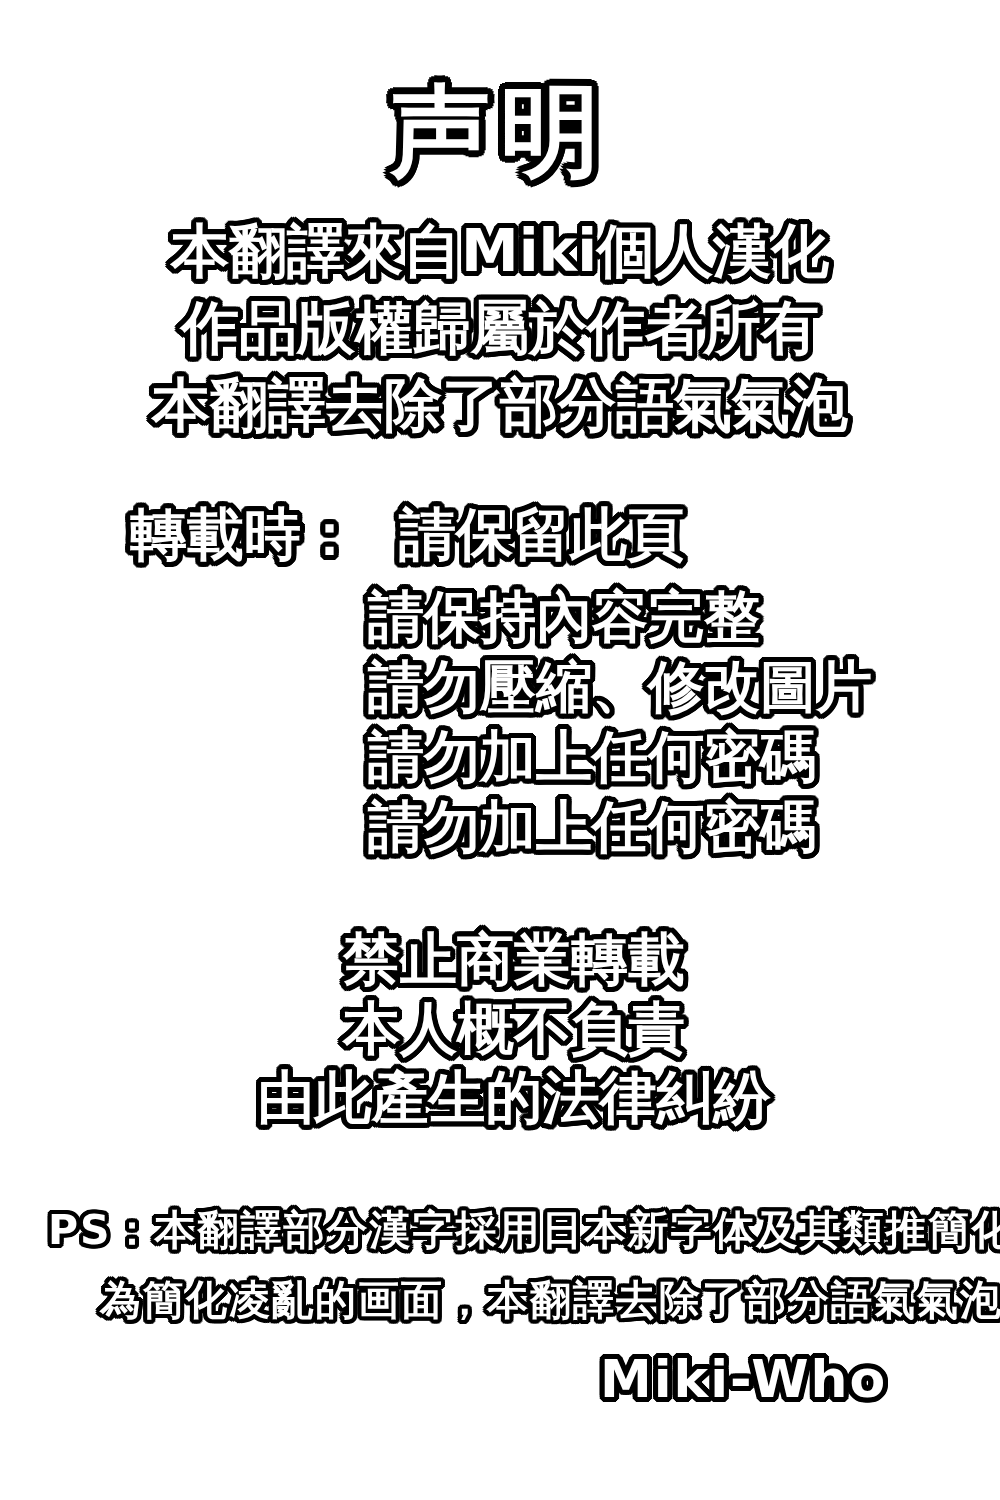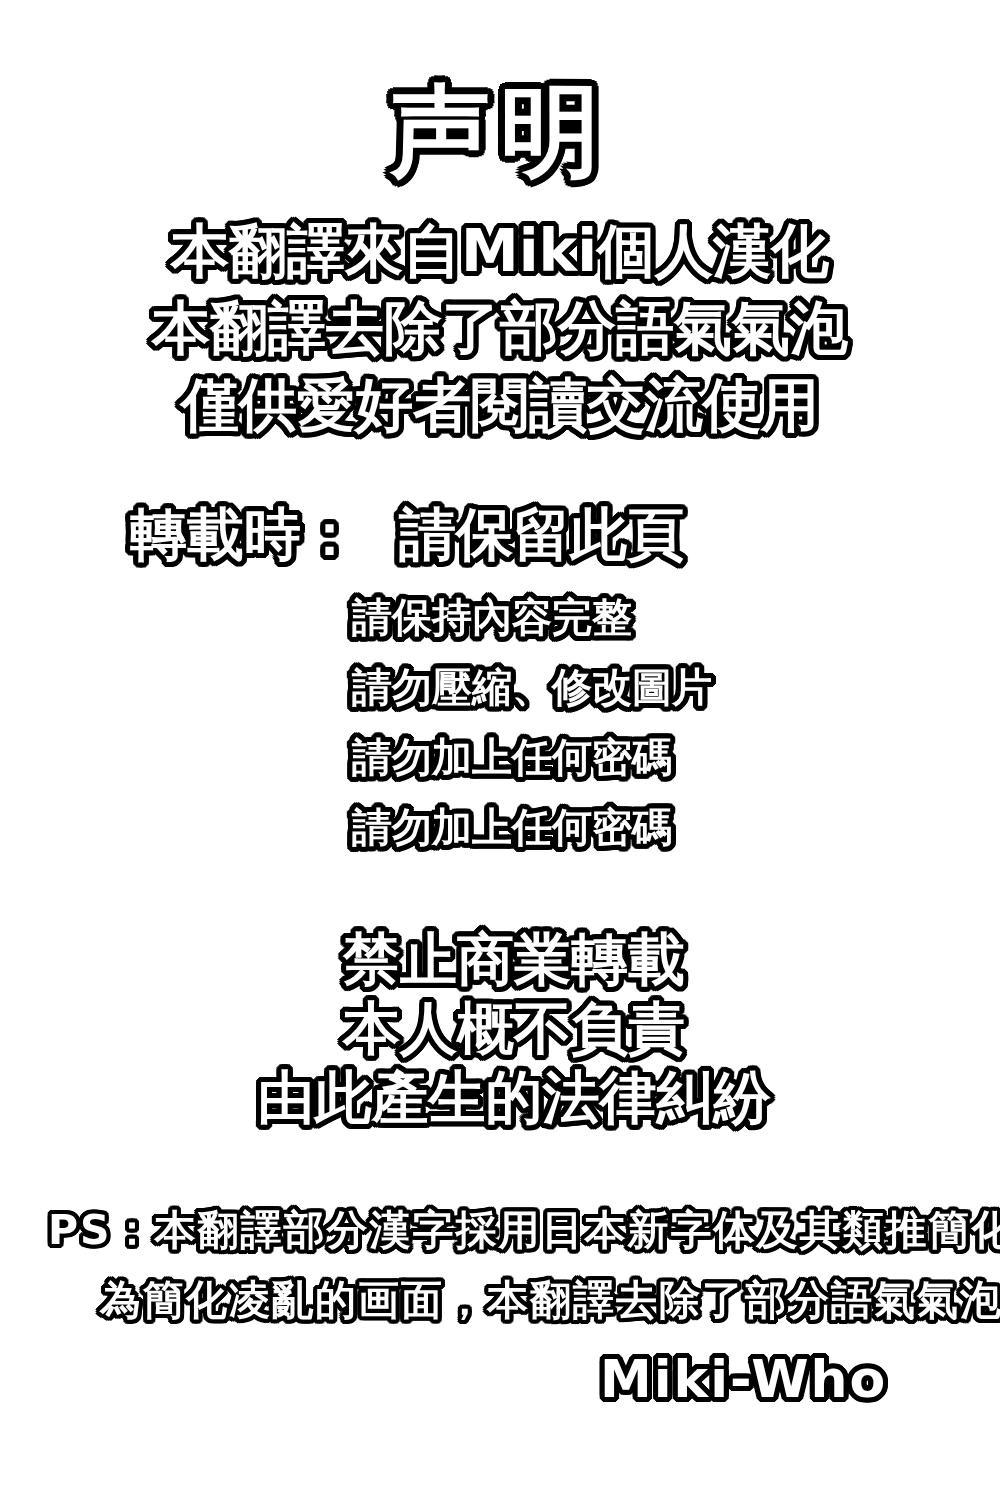--- a/index.html
+++ b/index.html
@@ -69,22 +69,22 @@
   }
   .repost-row {
     top: 500px;
     left: 130px;
     font-size: 57px;
     display: flex;
     gap: 41px;
   }
   .rules {
     top: 582px;
-    left: 352px;
-    font-size: 40px;
+    left: 368px;
+    font-size: 56px;
     line-height: 70px;
   }
   .disclaimer {
     top: 925px;
     left: 14px;
     width: 1000px;
     text-align: center;
     font-size: 57px;
     line-height: 69px;
   }
@@ -109,22 +109,22 @@
 </style>
 </head>
 <body>
 
 <div class="page">
 
   <div class="line title o7">声明</div>
 
   <div class="line intro o5">
     <div>本翻譯來自Miki個人漢化</div>
+    <div>作品版權歸屬於作者所有</div>
     <div>本翻譯去除了部分語氣氣泡</div>
-    <div>僅供愛好者閱讀交流使用</div>
   </div>
 
   <div class="line repost-row o5">
     <span>轉載時：</span>
     <span>請保留此頁</span>
   </div>
 
   <div class="line rules o5">
     <div>請保持內容完整</div>
     <div>請勿壓縮、修改圖片</div>

